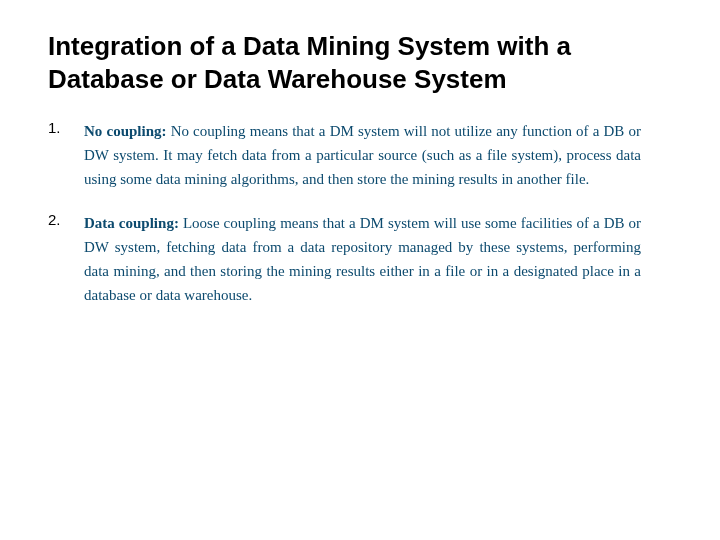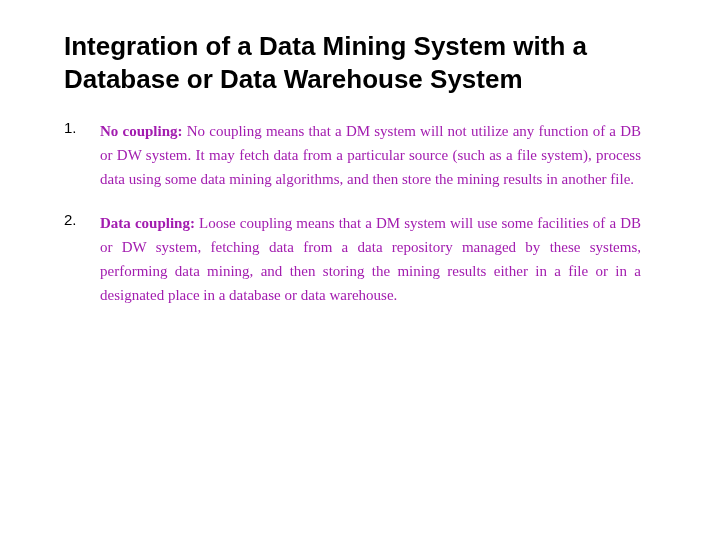--- a/index.html
+++ b/index.html
@@ -12,21 +12,21 @@
       width: 720px;
       height: 540px;
       background: #ffffff;
       font-family: 'Times New Roman', Times, serif;
       overflow: hidden;
     }
 
     .page {
       width: 689px;
       height: 540px;
-      padding: 30px 48px 30px 64px;
+      padding: 30px 48px 30px 48px;
       background: #ffffff;
     }
 
     .title {
       font-family: Arial, Helvetica, sans-serif;
       font-size: 26px;
       font-weight: bold;
       color: #000000;
       line-height: 1.25;
       margin-bottom: 24px;
@@ -53,21 +53,21 @@
       text-align: left;
       padding-top: 0px;
       color: #000;
     }
 
     .list-text {
       font-family: 'Times New Roman', Times, serif;
       font-size: 15px;
       line-height: 1.6;
       text-align: justify;
-      color: #a21caf;
+      color: #0c4a6e;
       flex: 1;
     }
 
     .list-text .term {
       font-weight: bold;
     }
   </style>
 </head>
 <body>
 

